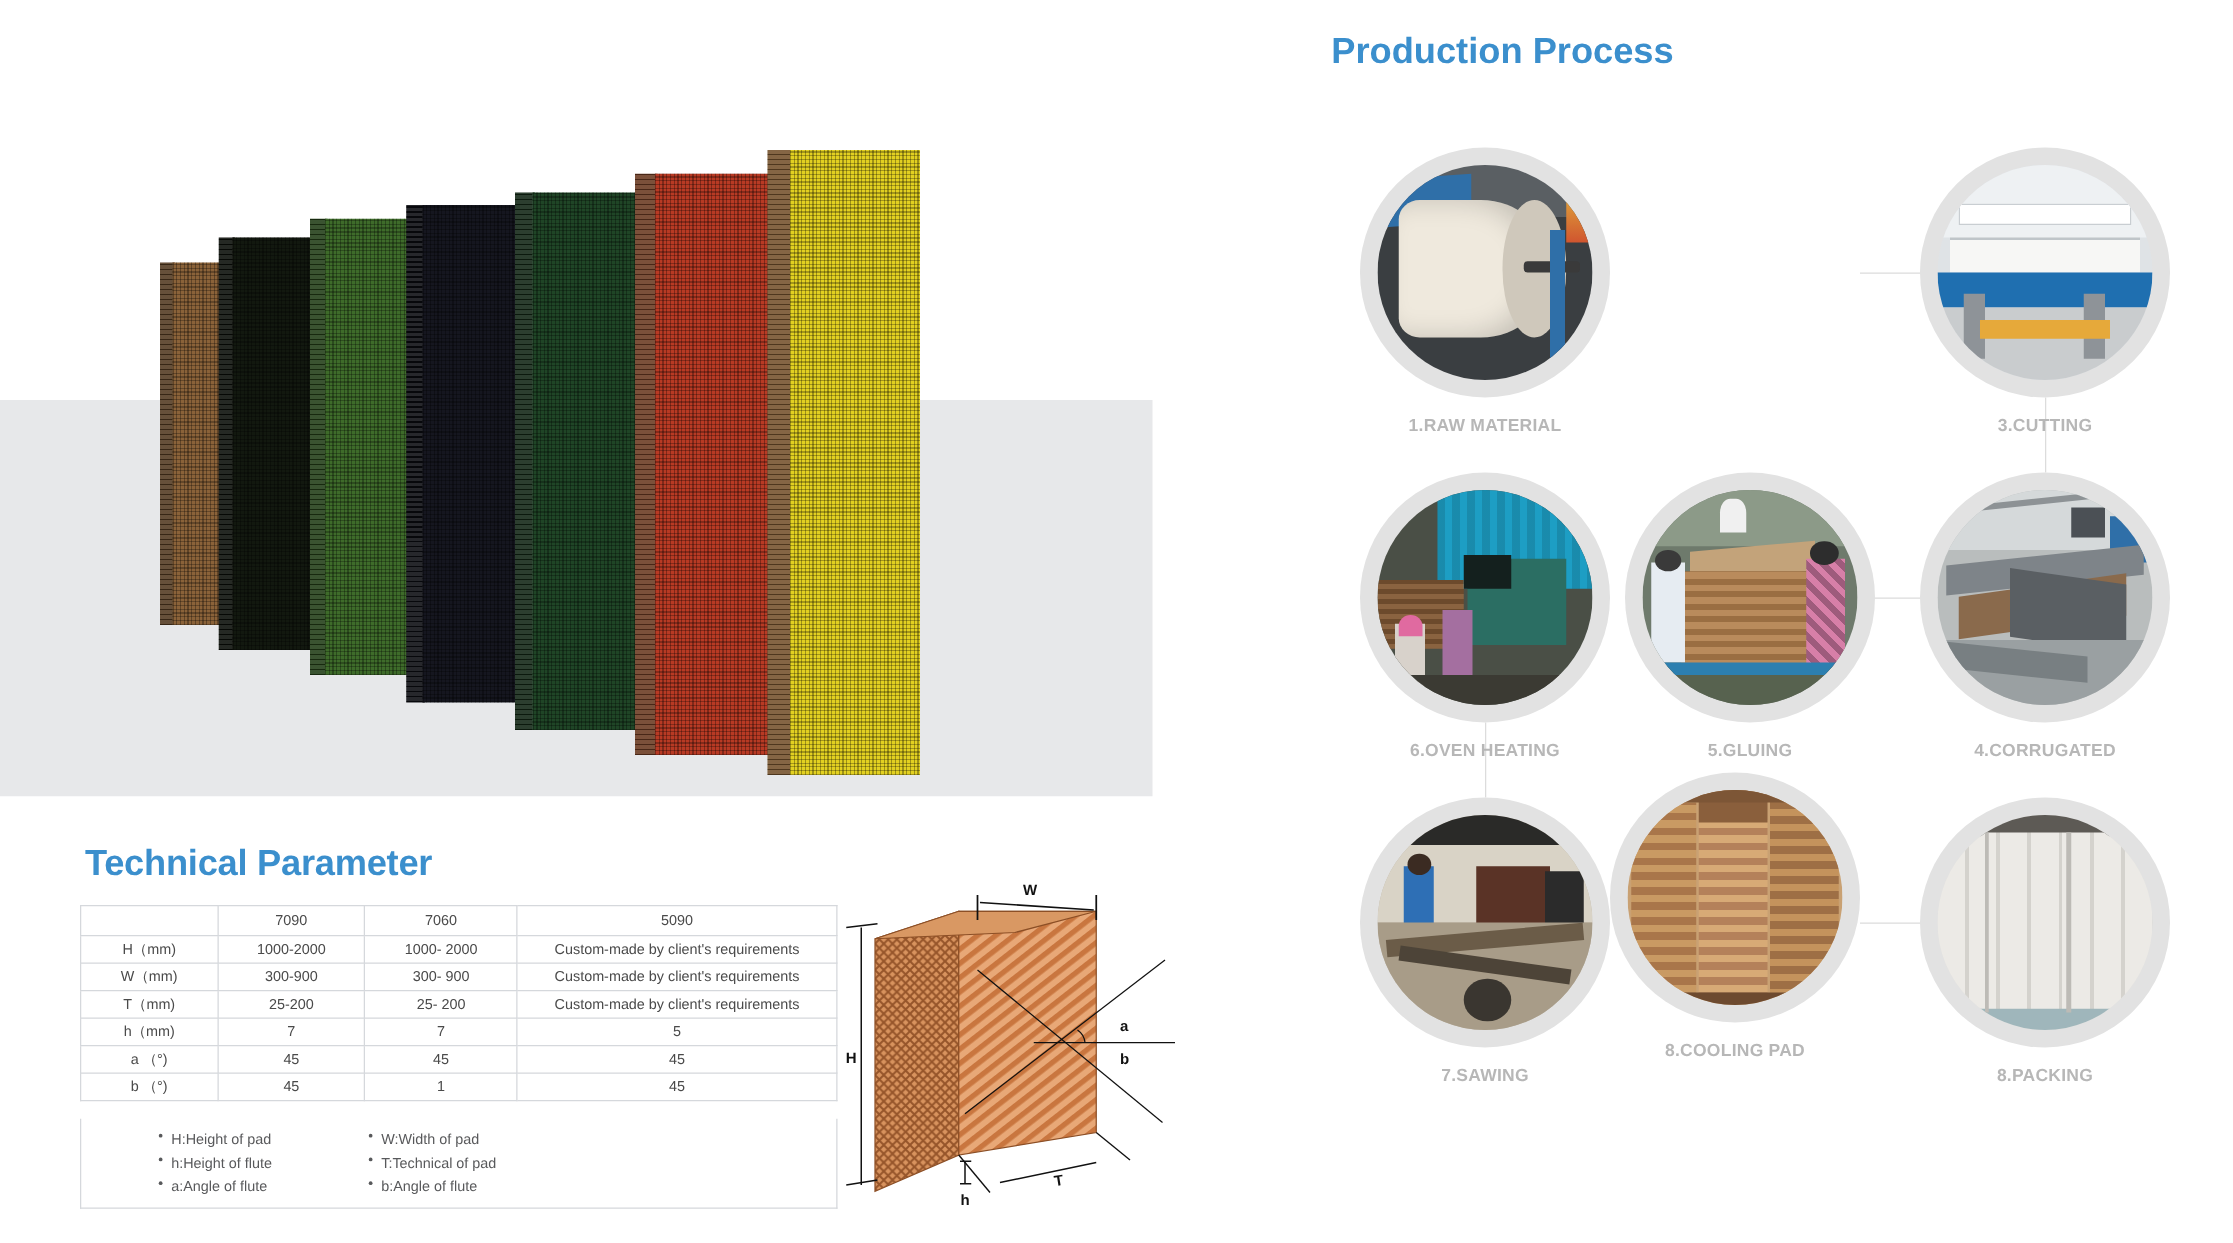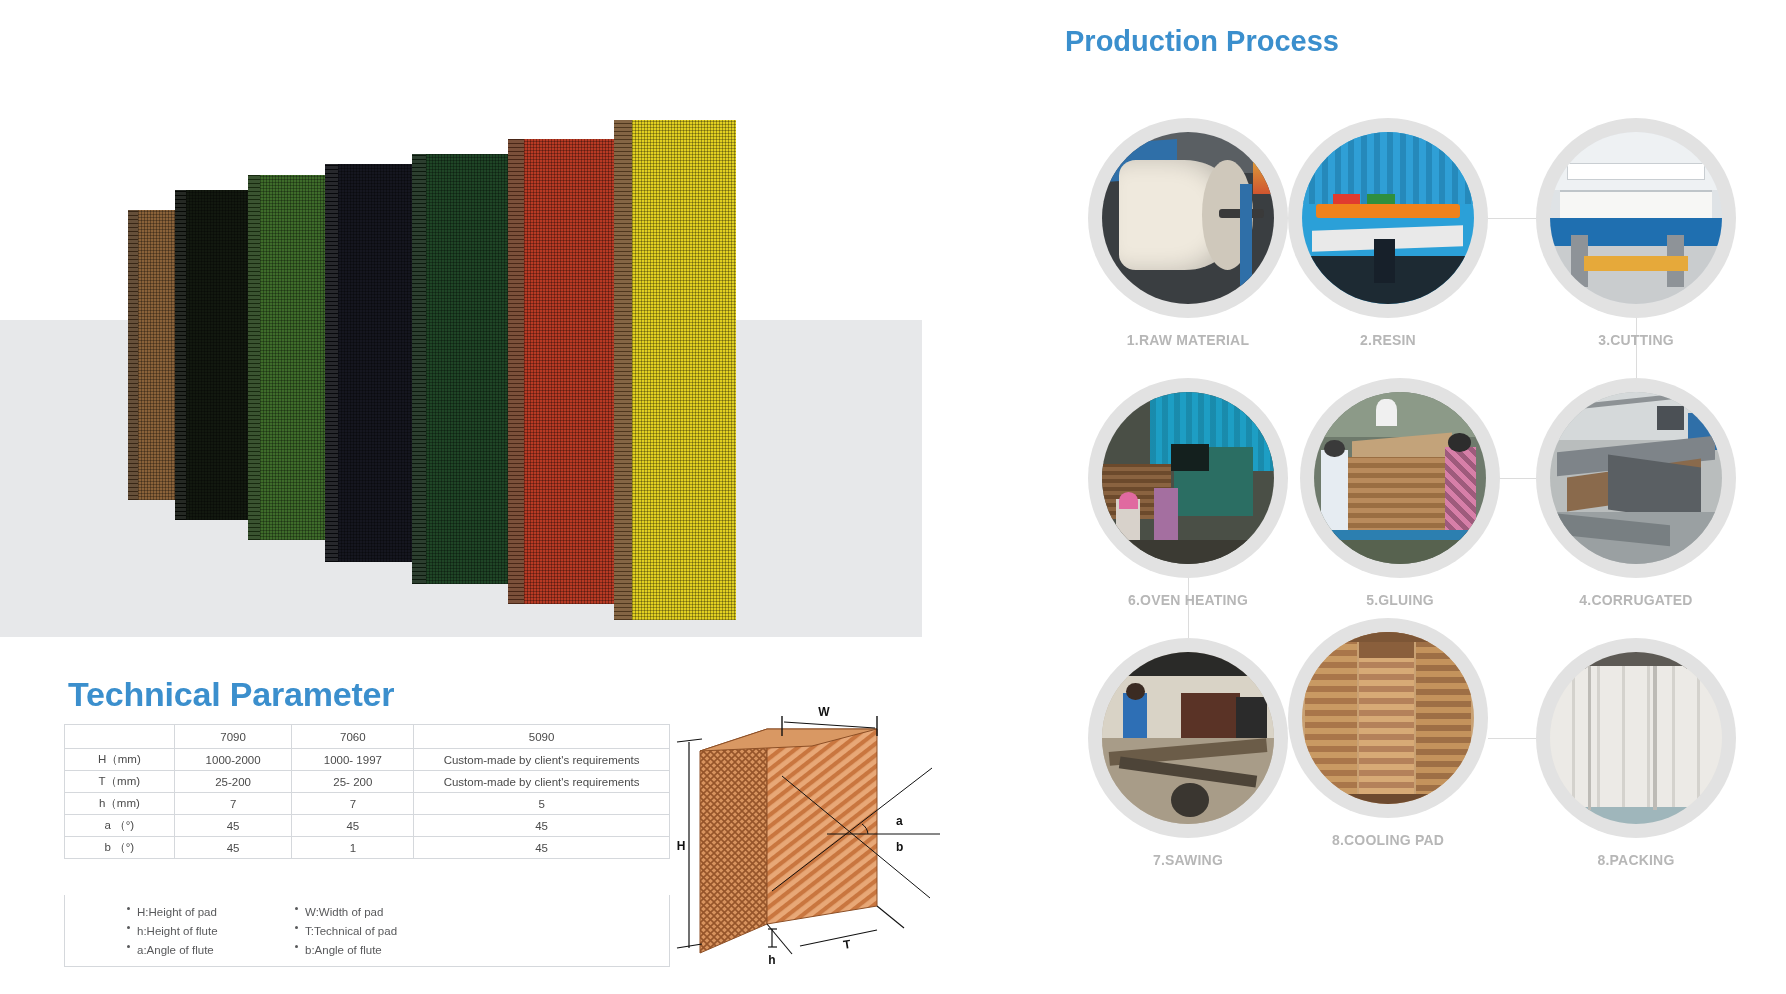--- a/index.html
+++ b/index.html
@@ -34,21 +34,21 @@
   .pad .side {
     position: absolute; top: 0; height: 100%;
     background-image:
       repeating-linear-gradient(0deg, rgba(0,0,0,.35) 0 1px, rgba(255,255,255,.15) 1px 4px);
     filter: brightness(.78);
   }
 
   
   .tp-title {
     position: absolute; left: 68px; top: 675px;
-    font-size: 34px; font-weight: bold; color: #3b8fcd;
+    font-size: 29px; font-weight: bold; color: #3b8fcd;
     letter-spacing: -0.2px;
   }
 
   .tp-table {
     position: absolute; left: 64px; top: 724px;
     width: 606px; border-collapse: collapse;
     font-size: 11.5px; color: #4a4a4a;
   }
   .tp-table td {
     border: 1px solid #d5d8dc;
@@ -161,21 +161,27 @@
     <tbody>
       <tr class="head">
         <td class="c0"></td>
         <td class="c1">7090</td>
         <td class="c2">7060</td>
         <td class="c3">5090</td>
       </tr>
       <tr>
         <td class="c0">H（mm)</td>
         <td class="c1">1000-2000</td>
-        <td class="c2">1000- 1997</td>
+        <td class="c2">1000- 2000</td>
+        <td class="c3">Custom-made by client's requirements</td>
+      </tr>
+      <tr>
+        <td class="c0">W（mm)</td>
+        <td class="c1">300-900</td>
+        <td class="c2">300- 900</td>
         <td class="c3">Custom-made by client's requirements</td>
       </tr>
       <tr>
         <td class="c0">T（mm)</td>
         <td class="c1">25-200</td>
         <td class="c2">25- 200</td>
         <td class="c3">Custom-made by client's requirements</td>
       </tr>
       <tr>
         <td class="c0">h（mm)</td>
@@ -284,35 +290,20 @@
           <div style="left:10%;top:16%;width:70%;height:64%;border-radius:14% 46% 46% 14%;background:#efe9dd;box-shadow:inset -14px 0 22px rgba(0,0,0,.18);"></div>
           <div style="left:58%;top:16%;width:30%;height:64%;border-radius:50%;background:#cfc8bb;"></div>
           <div style="left:68%;top:45%;width:26%;height:5%;background:#3a3a3a;border-radius:3px;"></div>
           <div style="left:80%;top:30%;width:7%;height:62%;background:#2f6fa8;"></div>
           <div style="left:88%;top:10%;width:12%;height:26%;background:linear-gradient(#e2b33c,#d0552f);"></div>
         </div>
       </div>
       <div class="caption">1.RAW MATERIAL</div>
     </div>
 
-    <div class="node" style="left:248px; top:0px;">
-      <div class="ring">
-        <div class="photo">
-          <div style="inset:0;background:#2ba0d8;"></div>
-          <div style="left:0;top:0;width:100%;height:42%;background:repeating-linear-gradient(90deg,#2f9fd6 0 7px,#2589bb 7px 13px);"></div>
-          <div style="left:8%;top:42%;width:84%;height:8%;background:#f0821c;border-radius:3px;"></div>
-          <div style="left:18%;top:36%;width:16%;height:6%;background:#e03b2f;"></div>
-          <div style="left:38%;top:36%;width:16%;height:6%;background:#2f8f3e;"></div>
-          <div style="left:6%;top:56%;width:88%;height:12%;background:#e9e9e9;transform:skewY(-2deg);"></div>
-          <div style="left:0;top:72%;width:100%;height:28%;background:#1d2a33;"></div>
-          <div style="left:42%;top:62%;width:12%;height:26%;background:#17202a;"></div>
-        </div>
-      </div>
-      <div class="caption">2.RESIN</div>
-    </div>
 
     <div class="node" style="left:496px; top:0px;">
       <div class="ring">
         <div class="photo">
           <div style="inset:0;background:#dfe3e6;"></div>
           <div style="left:0;top:0;width:100%;height:34%;background:#eef1f3;"></div>
           <div style="left:10%;top:18%;width:80%;height:10%;background:#ffffff;border:1px solid #c9ced2;"></div>
           <div style="left:6%;top:34%;width:88%;height:16%;background:#f7f7f5;border-top:2px solid #bfc5c9;"></div>
           <div style="left:0;top:50%;width:100%;height:16%;background:#1f6fb0;"></div>
           <div style="left:0;top:66%;width:100%;height:34%;background:#c9ccce;"></div>

